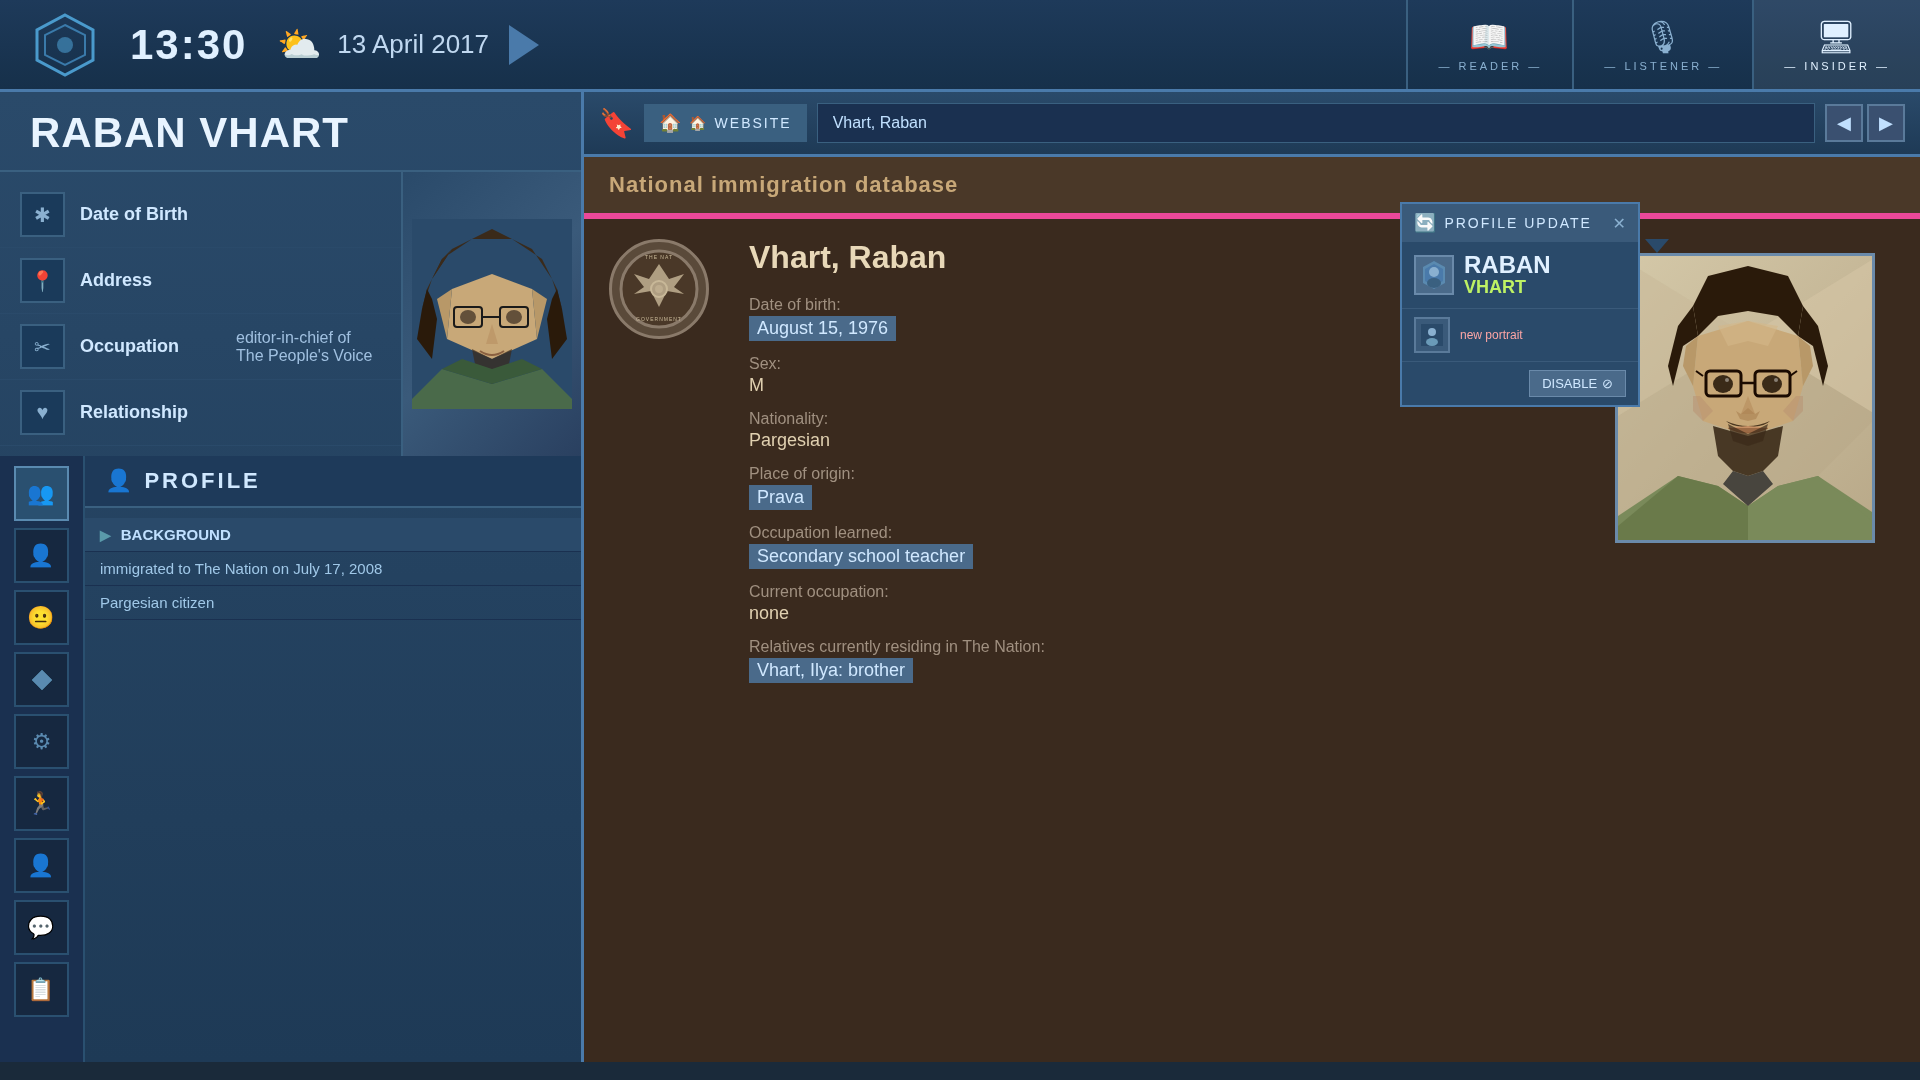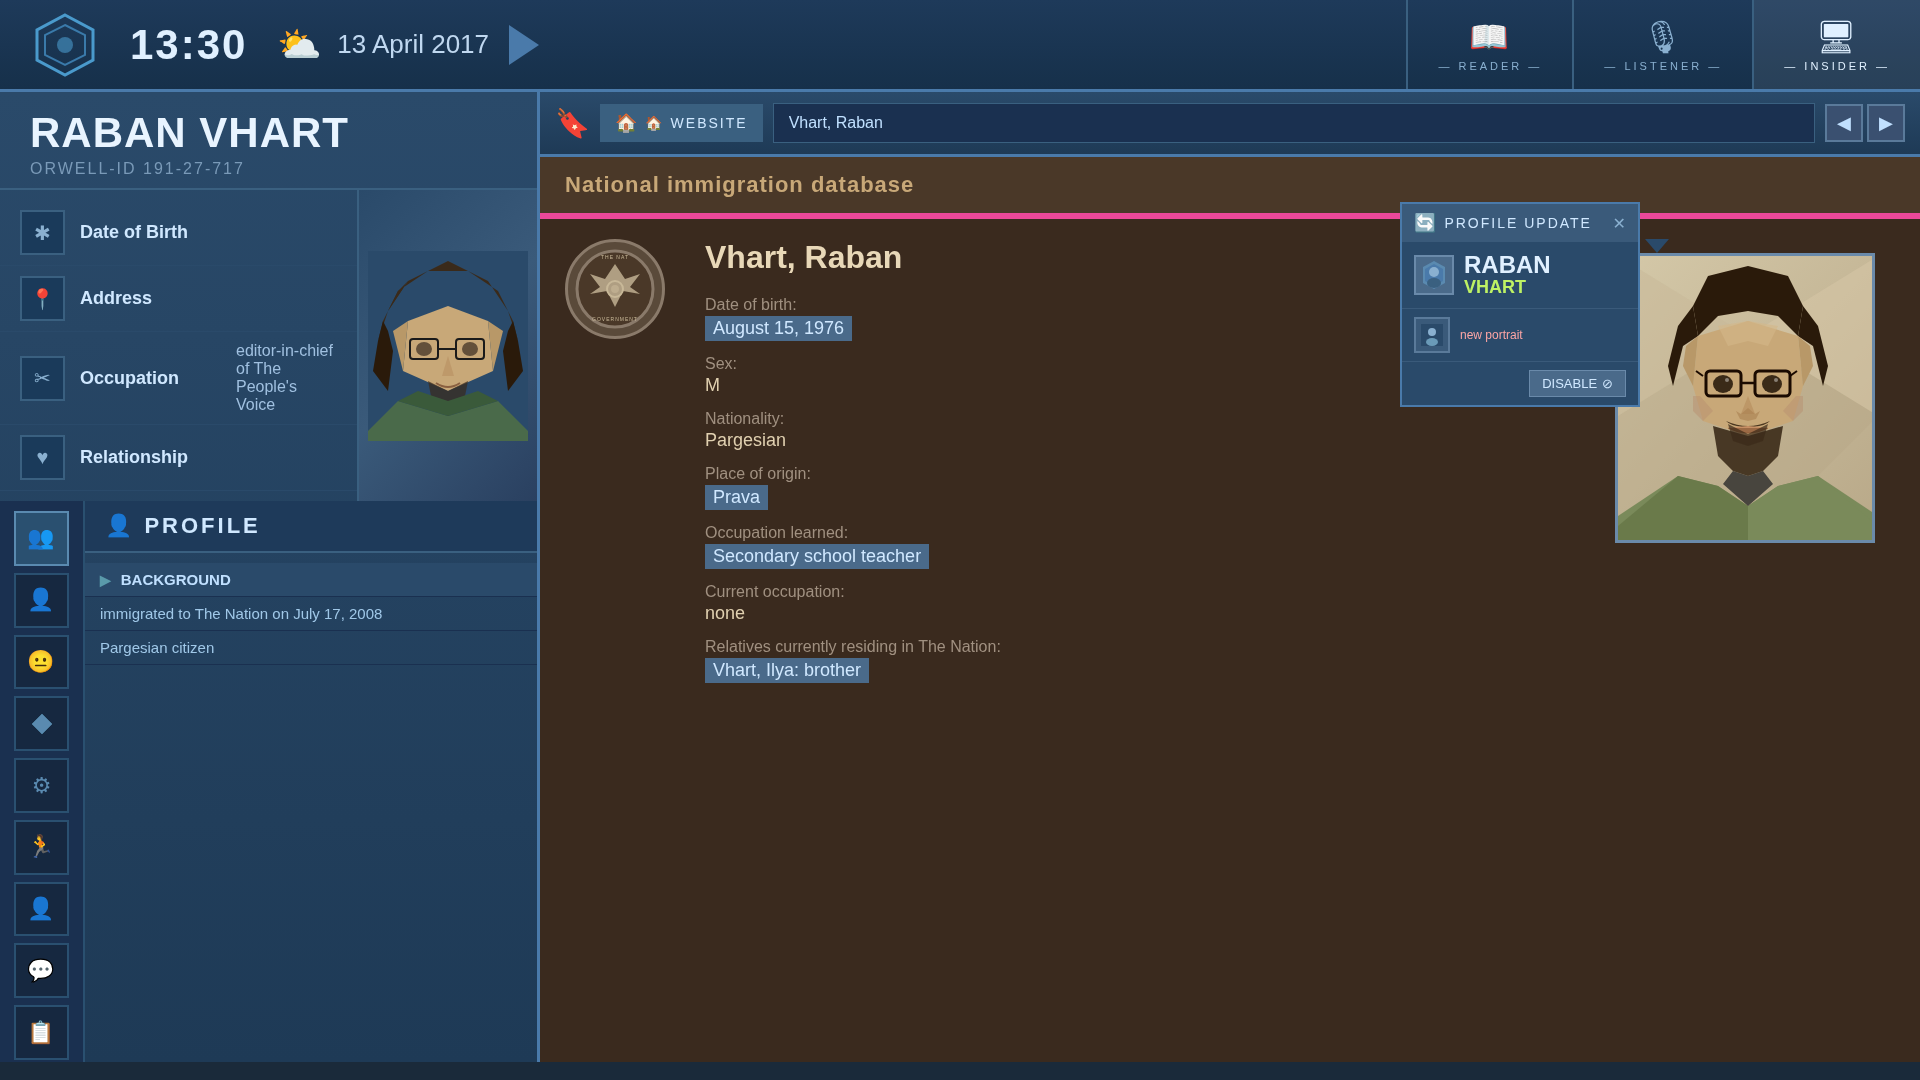--- a/index.html
+++ b/index.html
@@ -75,21 +75,21 @@
     .top-nav-item .nav-label { font-size: 11px; letter-spacing: 3px; }
 
     
     .main-layout {
       display: flex;
       height: calc(1080px - 110px);
     }
 
     
     .left-panel {
-      width: 540px;
+      width: 584px;
       background: linear-gradient(180deg, #2a4a6a 0%, #1e3a56 100%);
       border-right: 3px solid #4a7aaa;
       display: flex;
       flex-direction: column;
     }
 
     .profile-header {
       padding: 20px 30px 10px;
       border-bottom: 2px solid #3a6080;
     }
@@ -512,21 +512,20 @@
     </div>
   </div>
 </div>
 
 <div class="main-layout">
 
   <div class="left-panel">
 
     <div class="profile-header">
       <div class="profile-name">RABAN VHART</div>
-      <div class="orwell-id">ORWELL-ID  191-27-717</div>
     </div>
 
     <div class="info-section">
       <div class="info-rows">
 
         <div class="info-row">
           <div class="info-row-icon">✱</div>
           <div class="info-row-label">Date of Birth</div>
         </div>
 

